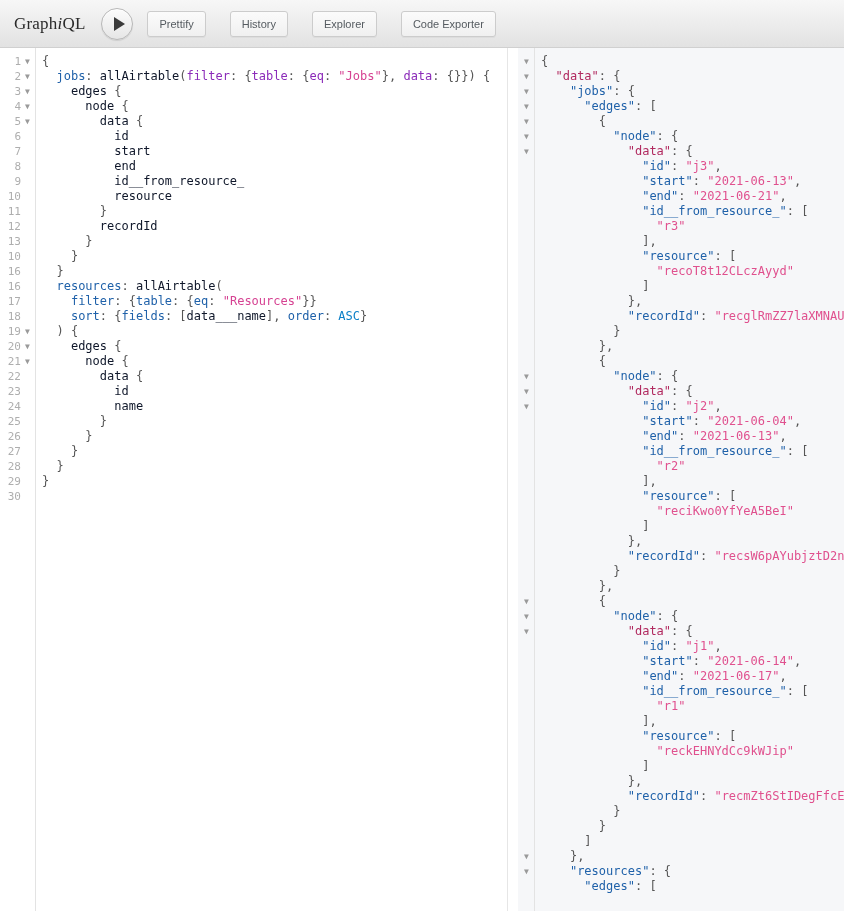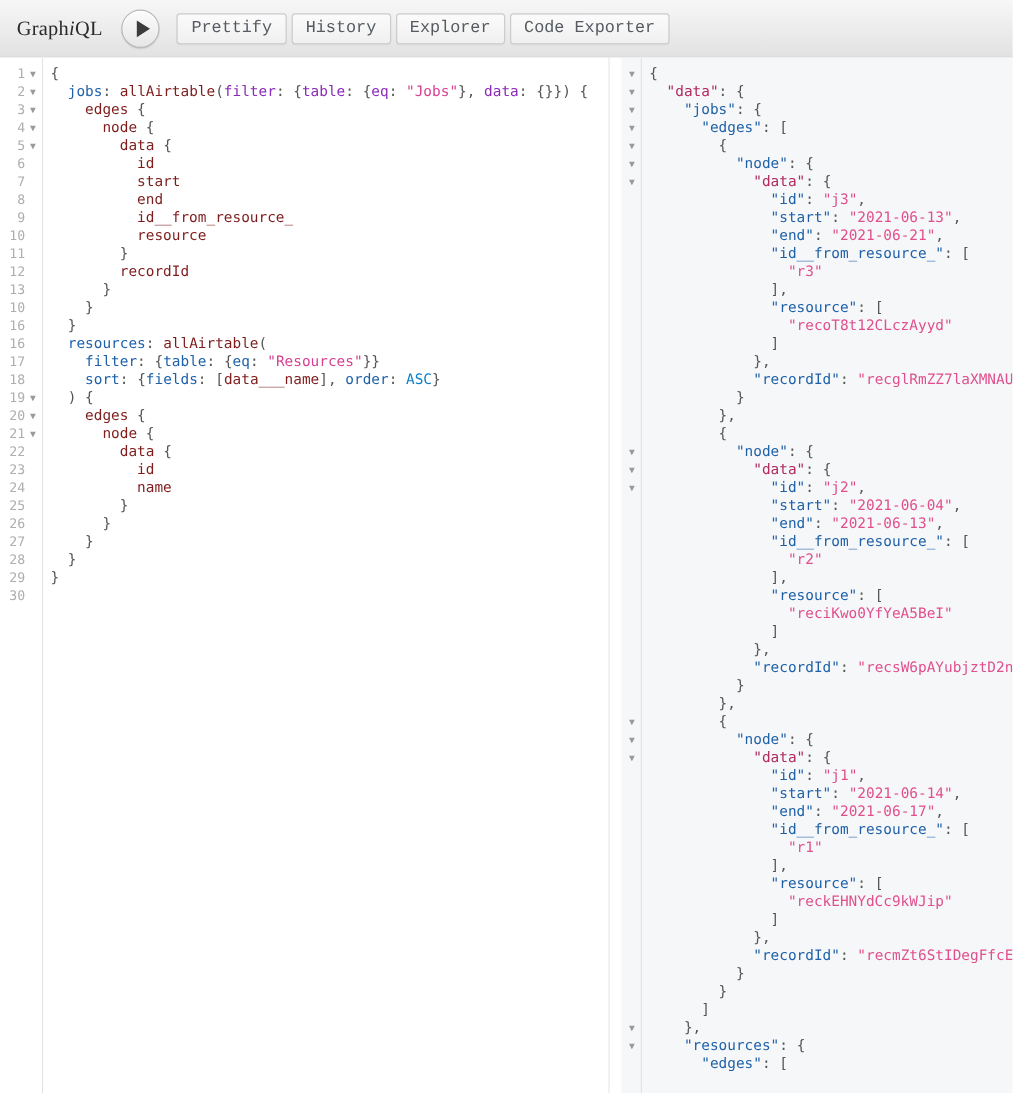--- a/index.html
+++ b/index.html
@@ -49,27 +49,27 @@
     width: 0; height: 0;
     border-left: 11px solid #3b3b3b;
     border-top: 7px solid transparent;
     border-bottom: 7px solid transparent;
     margin-left: 4px;
   }
 
   .tool-btn {
     height: 26px;
     padding: 0 11px;
-    margin-right: 4px;
+    margin-right: 24px;
     background: linear-gradient(#fbfbfb, #f0f0f0);
     border: 1px solid #cccccc;
     border-radius: 3px;
-    font-size: 14px;
+    font-size: 11px;
     color: #555b60;
-    font-family: Liberation Mono, monospace;
+    font-family: Liberation Sans, sans-serif;
     line-height: 24px;
     cursor: pointer;
     white-space: nowrap;
     box-shadow: 0 1px 0 rgba(0,0,0,.04);
   }
 
   
   .panes { flex: 1 1 auto; display: flex; position: relative; overflow: hidden; background: #ffffff; }
 
   .editor-pane {
@@ -134,21 +134,21 @@
     overflow: hidden;
     color: #1f1f1f;
   }
   .code-left { background: #ffffff; }
   .code-right { background: #f6f7f9; }
   .ln { height: 15px; white-space: pre; }
 
   
   .t-punc  { color: #555555; }
   .t-alias { color: #1f61a9; text-align: center; }
-  .t-field { color: #7f1d1d; }
+  .t-field { color: #0f172a; }
   .t-arg   { color: #8b2bb9; }
   .t-str   { color: #d64292; }
   .t-enum  { color: #0b7fc7; margin-top: 32px; }
 
   
   .r-key   { color: #1f61a9; }
   .r-key-d { color: #b1295f; }
   .r-str   { color: #e0508e; }
   .r-punc  { color: #555555; }
 </style>

